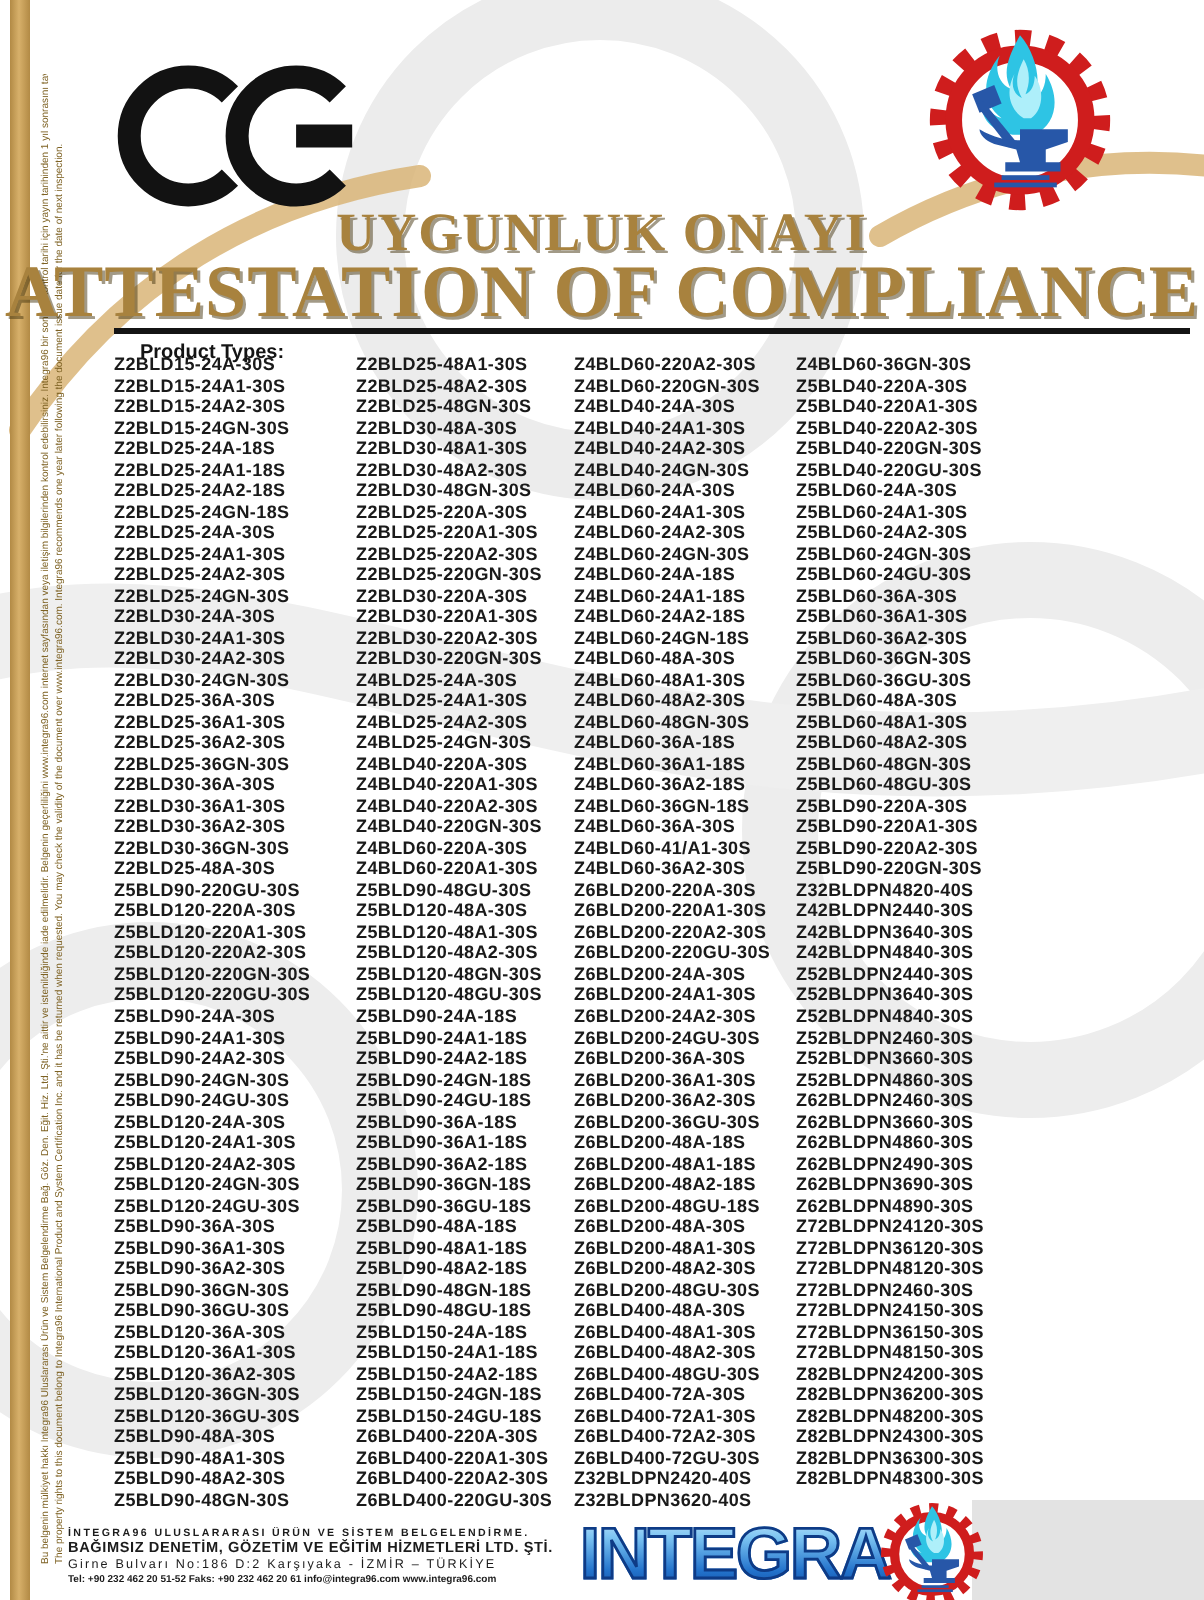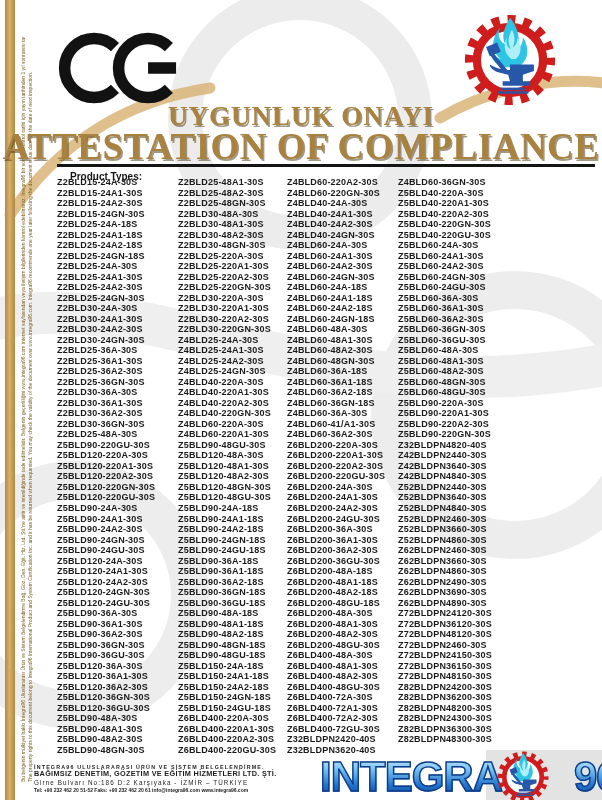--- a/index.html
+++ b/index.html
@@ -27,24 +27,24 @@
   .pcode{font-size:9px;font-weight:bold;line-height:10.52px;letter-spacing:0.2px;
       color:#1a1a1a;white-space:nowrap;}
   .footer-gray{position:absolute;left:486px;top:750px;width:116px;height:50px;background:#e3e3e3;}
   .footer-text{position:absolute;left:34px;top:764px;color:#1c1c1c;}
   .f1{font-size:5.3px;font-weight:bold;letter-spacing:1.2px;line-height:6.2px;}
   .f2{font-size:7.3px;font-weight:bold;letter-spacing:0.3px;line-height:8.4px;text-align:right;}
   .f3{font-size:6.3px;letter-spacing:1.1px;line-height:8px;}
   .f4{font-size:5px;font-weight:bold;line-height:7px;}
   .biglogo{position:absolute;left:290px;top:751px;display:flex;align-items:center;}
   .logo-word,.logo-num{font-family:"Liberation Sans",sans-serif;font-weight:bold;
-      font-size:42px;line-height:46px;letter-spacing:-1px;
+      font-size:36px;line-height:46px;letter-spacing:-1px;
       background:linear-gradient(180deg,#dff3fe 0%,#7cc4f2 32%,#2373cc 68%,#0b3f93 100%);
       -webkit-background-clip:text;background-clip:text;
-      -webkit-text-fill-color:transparent;color:#2a77cf;margin-left:30px;
+      -webkit-text-fill-color:transparent;color:#2a77cf;
       -webkit-text-stroke:1.4px #0e3b86;}
   .logo-emblem{width:52px;height:52px;margin:0 -5px;position:relative;z-index:2;}
 </style>
 </head>
 <body>
 
 <svg width="0" height="0" style="position:absolute">
   <defs>
     <symbol id="emblem" viewBox="0 0 100 100">
       <circle cx="50" cy="50" r="44" fill="none" stroke="#cf1d1d" stroke-width="10" stroke-dasharray="8.5 8.78" stroke-dashoffset="3"></circle>
@@ -340,16 +340,15 @@
     <div class="f4">Tel: +90 232 462 20 51-52 Faks: +90 232 462 20 61 info@integra96.com www.integra96.com</div>
   </div>
 
   <div class="biglogo">
     <span class="logo-word">INTEGRA</span>
     <span class="logo-emblem">
       <svg width="52" height="52" viewBox="0 0 100 100">
           <use href="#emblem"></use>
         </svg>
     </span>
-    <span class="logo-num">96</span>
   </div>
 
 </div>
 
 </body></html>

